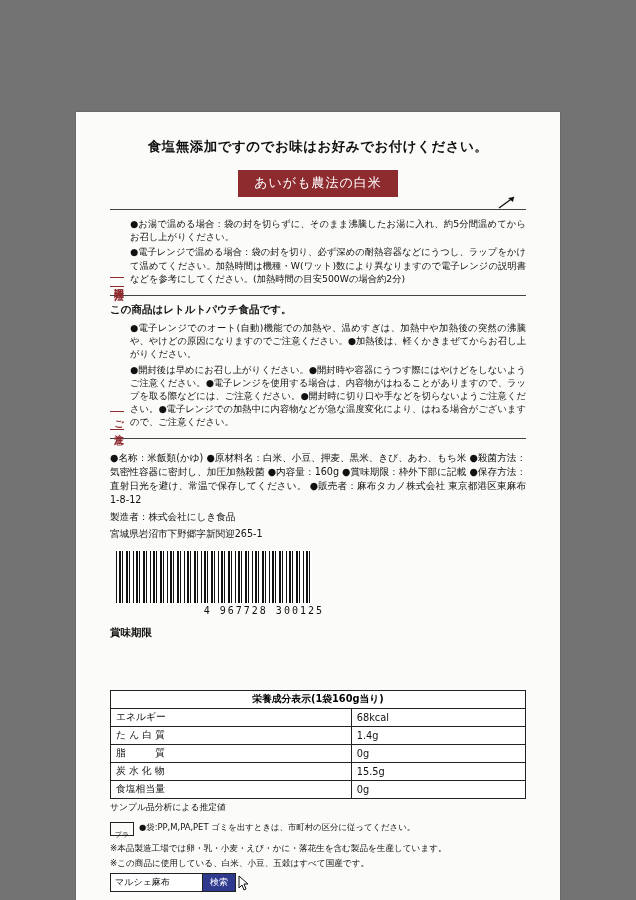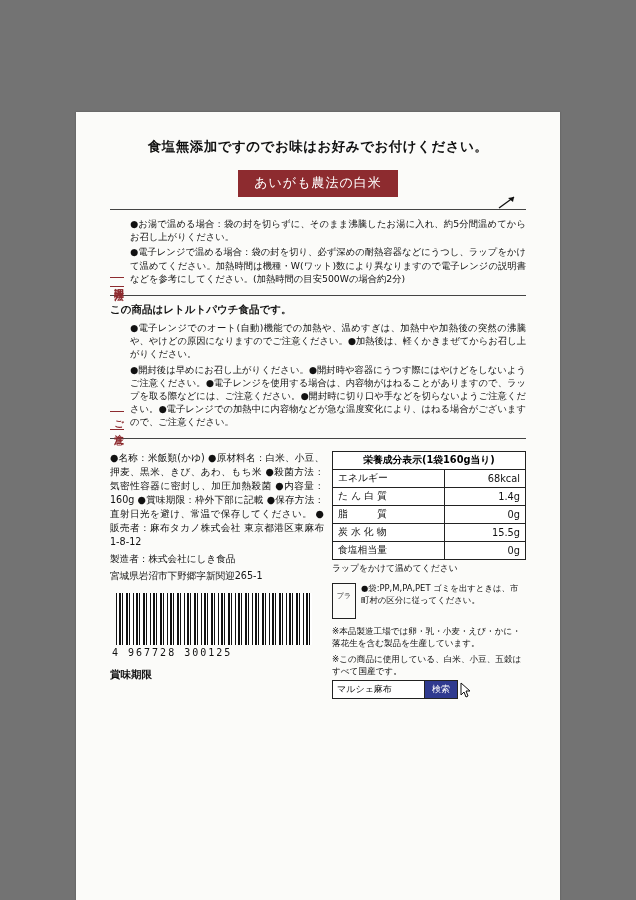--- a/index.html
+++ b/index.html
@@ -108,22 +108,23 @@
   .subhead {
     font-size: 10.5px;
     font-weight: bold;
     color: #111;
     margin: 6px 0 4px 0;
   }
 
   
   .cols {
     display: flex;
-    gap: 8px;
+    gap: 25px;
     margin-top: 12px;
+    flex-direction: column;
   }
   .col-left { flex: 0 0 214px; }
   .col-right { flex: 1 1 auto; }
 
   .spec {
     font-size: 9.6px;
     line-height: 1.45;
     color: #111;
     text-align: justify;
   }
@@ -143,38 +144,38 @@
     width: 100%;
     border-collapse: collapse;
     font-size: 9.8px;
     background: #fff;
   }
   table.nut td {
     border: 1px solid #222;
     padding: 2px 5px;
     color: #111;
   }
-  table.nut td.val { text-align: right; width: 42%; }
+  table.nut td.val { width: 42%; }
   .nut-note {
     font-size: 8.8px;
     margin-top: 3px;
     color: #111;
   }
 
   
   .recycle {
     display: flex;
     gap: 5px;
     align-items: flex-start;
     margin-top: 8px;
   }
   .recy-mark {
     flex: 0 0 auto;
     width: 24px;
-    height: 36px;
+    height: 14px;
     border: 1px solid #222;
     position: relative;
     font-size: 7px;
     text-align: center;
     line-height: 24px;
     color: #222;
   }
   .recy-text {
     font-size: 8.4px;
     line-height: 1.35;
@@ -244,20 +245,21 @@
       #111 13px, #111 14px, #fff 14px, #fff 17px);
     margin-left: 6px;
   }
   .barcode-num {
     font-size: 10px;
     letter-spacing: 2px;
     margin-top: 2px;
     margin-left: 2px;
     color: #111;
     font-family: "DejaVu Sans Mono", monospace;
+    text-align: right;
   }
   .expiry {
     margin-top: 10px;
     font-size: 10.5px;
     font-weight: bold;
     color: #111;
   }
 </style>
 </head>
 <body>
@@ -339,21 +341,21 @@
               <tr>
                 <td>炭 水 化 物</td>
                 <td class="val">15.5g</td>
               </tr>
               <tr>
                 <td>食塩相当量</td>
                 <td class="val">0g</td>
               </tr>
             </tbody>
           </table>
-          <div class="nut-note">ラップをかけて温めてください</div>
+          <div class="nut-note">サンプル品分析による推定値</div>
 
           <div class="recycle">
             <div class="recy-mark">プラ</div>
             <div class="recy-text">●袋:PP,M,PA,PET ゴミを出すときは、市町村の区分に従ってください。</div>
           </div>
 
           <div class="warn">
             <p>※本品製造工場では卵・乳・小麦・えび・かに・落花生を含む製品を生産しています。</p>
             <p>※この商品に使用している、白米、小豆、五穀はすべて国産です。</p>
           </div>

